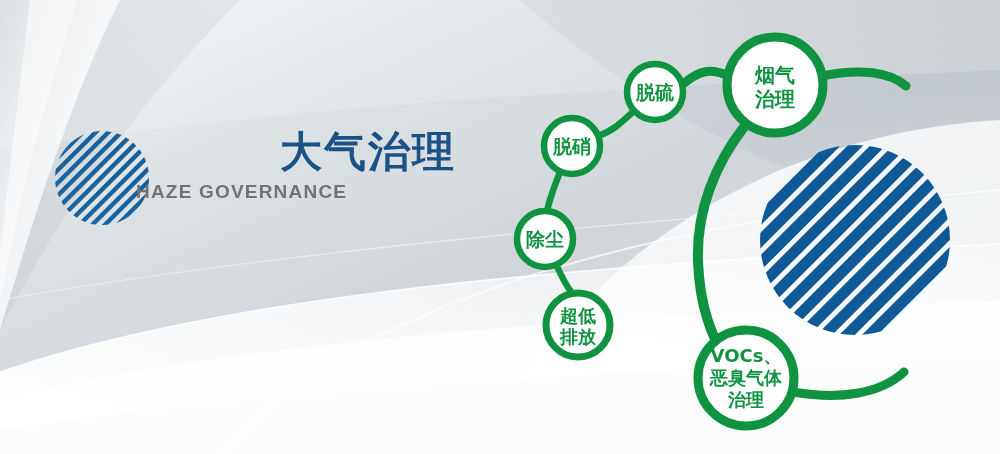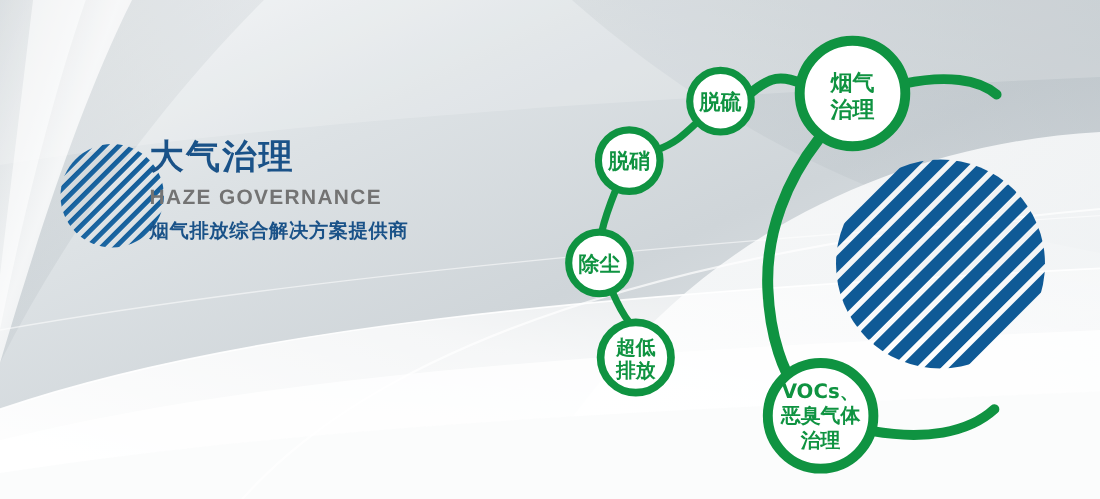--- a/index.html
+++ b/index.html
@@ -8,23 +8,24 @@
     font-family:"Liberation Sans","DejaVu Sans",sans-serif;
     background:#dfe3e6;
   }
   #banner{position:relative;width:1000px;height:454px;overflow:hidden;}
   #bg{position:absolute;inset:0;width:1000px;height:454px;}
   #diagram{position:absolute;inset:0;width:1000px;height:454px;}
   #leftdeco{position:absolute;left:52px;top:128px;width:100px;height:100px;}
 
   .copy{position:absolute;left:136px;top:128px;width:320px;}
   .title-cn{
-    font-size:31px;line-height:1.15;font-weight:bold;letter-spacing:2px;
+    font-size:42px;line-height:1.15;font-weight:bold;letter-spacing:2px;
     color:#1a5288;margin:0 0 6px 0;
-    font-family:Liberation Mono, monospace;
+    font-family:Liberation Sans, sans-serif;
+    text-align:right;
   }
   .title-en{
     font-size:19px;line-height:1.1;font-weight:bold;letter-spacing:1.2px;
     color:#737373;margin:0 0 9px 0;
     font-family:"Liberation Sans","DejaVu Sans",sans-serif;
   }
   .tagline{
     font-size:17.5px;line-height:1.2;font-weight:bold;letter-spacing:0.6px;
     color:#1a5288;margin:0;
     font-family:"DejaVu Sans","Liberation Sans",sans-serif;
@@ -125,21 +126,20 @@
         <rect x="-12" y="74" width="124" height="4.4" rx="2.2"></rect>
         <rect x="-12" y="83" width="124" height="4.4" rx="2.2"></rect>
         <rect x="-12" y="92" width="124" height="4.4" rx="2.2"></rect>
       </g>
     </g>
   </svg>
 
   <div class="copy">
     <div class="title-cn">大气治理</div>
     <div class="title-en">HAZE GOVERNANCE</div>
-    <div class="tagline">烟气排放综合解决方案提供商</div>
   </div>
 
   <svg id="diagram" viewBox="0 0 1000 454">
     <defs>
       <clipPath id="clipR">
           <circle cx="855" cy="240" r="95"></circle>
         </clipPath>
       <linearGradient id="gBlueR" x1="1" y1="0" x2="0" y2="1">
         <stop offset="0%" stop-color="#0f5a96"></stop>
         <stop offset="100%" stop-color="#17year"></stop>

